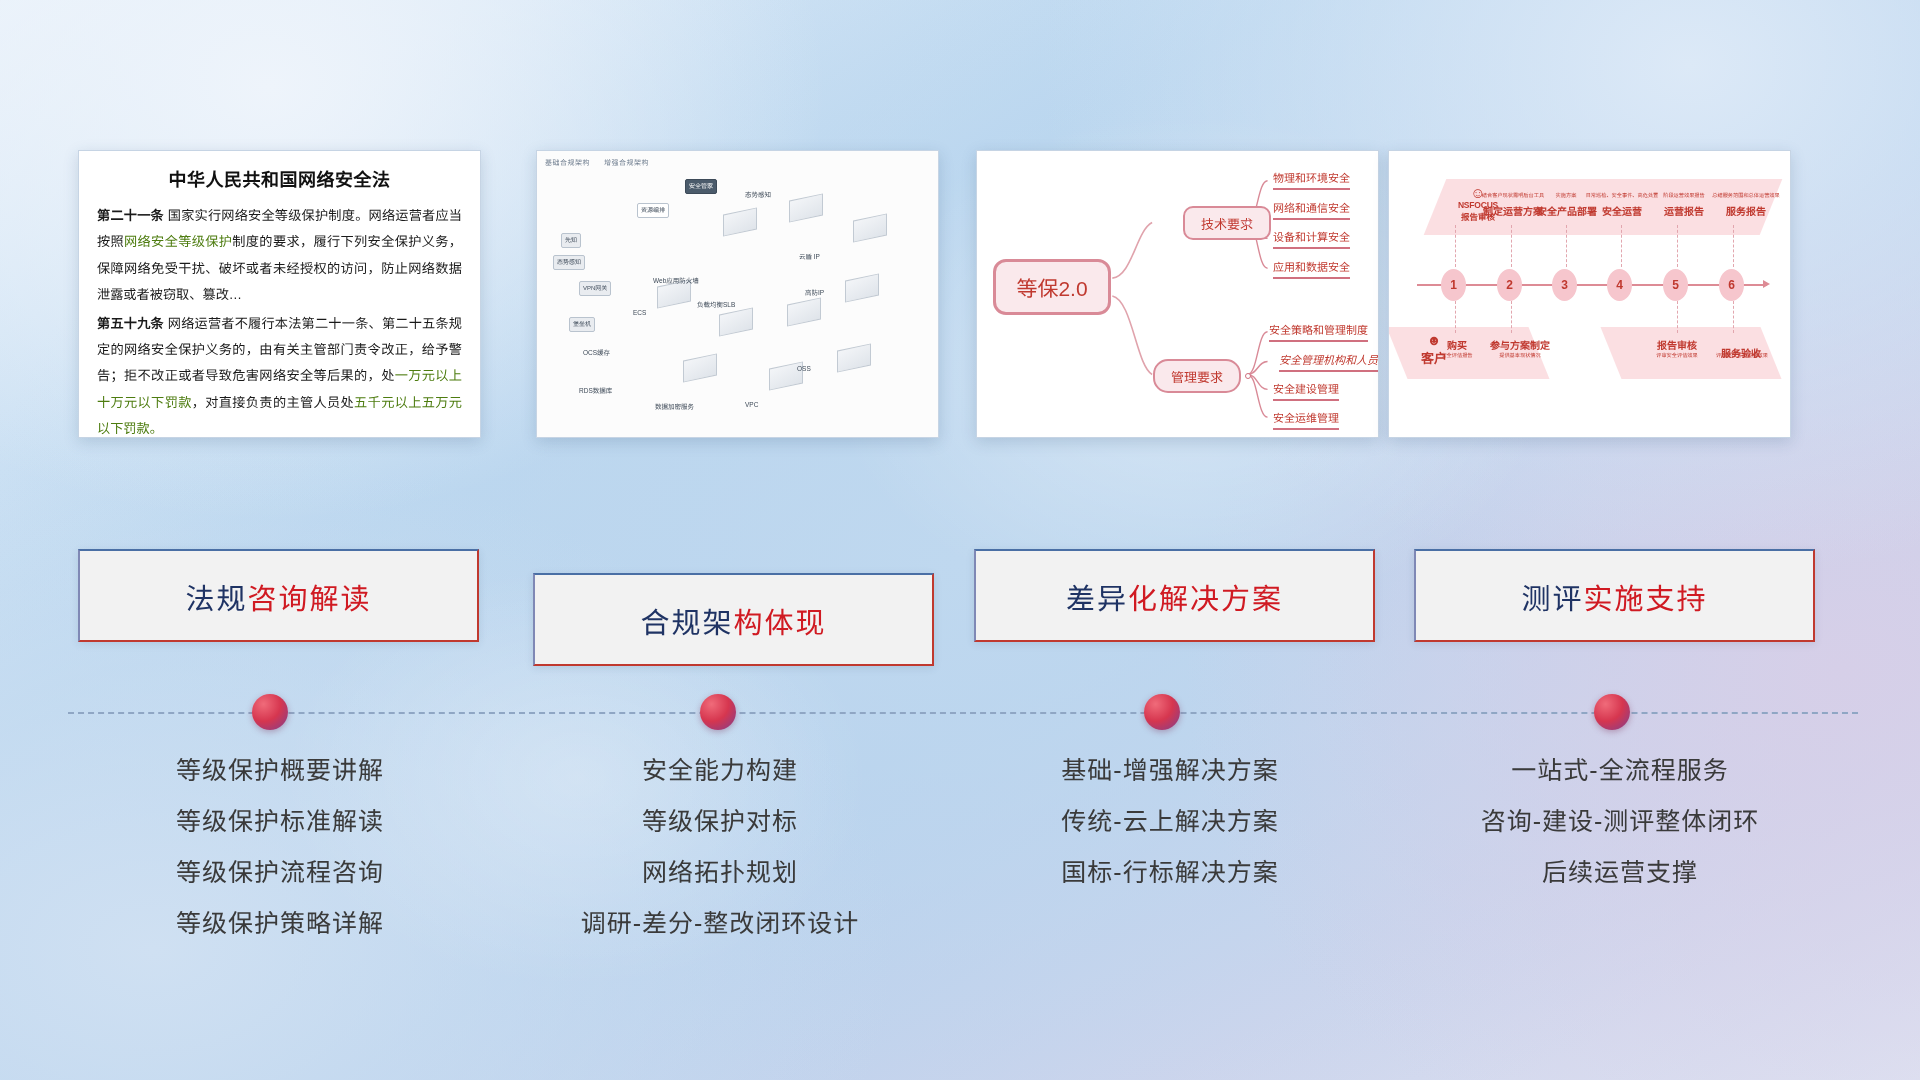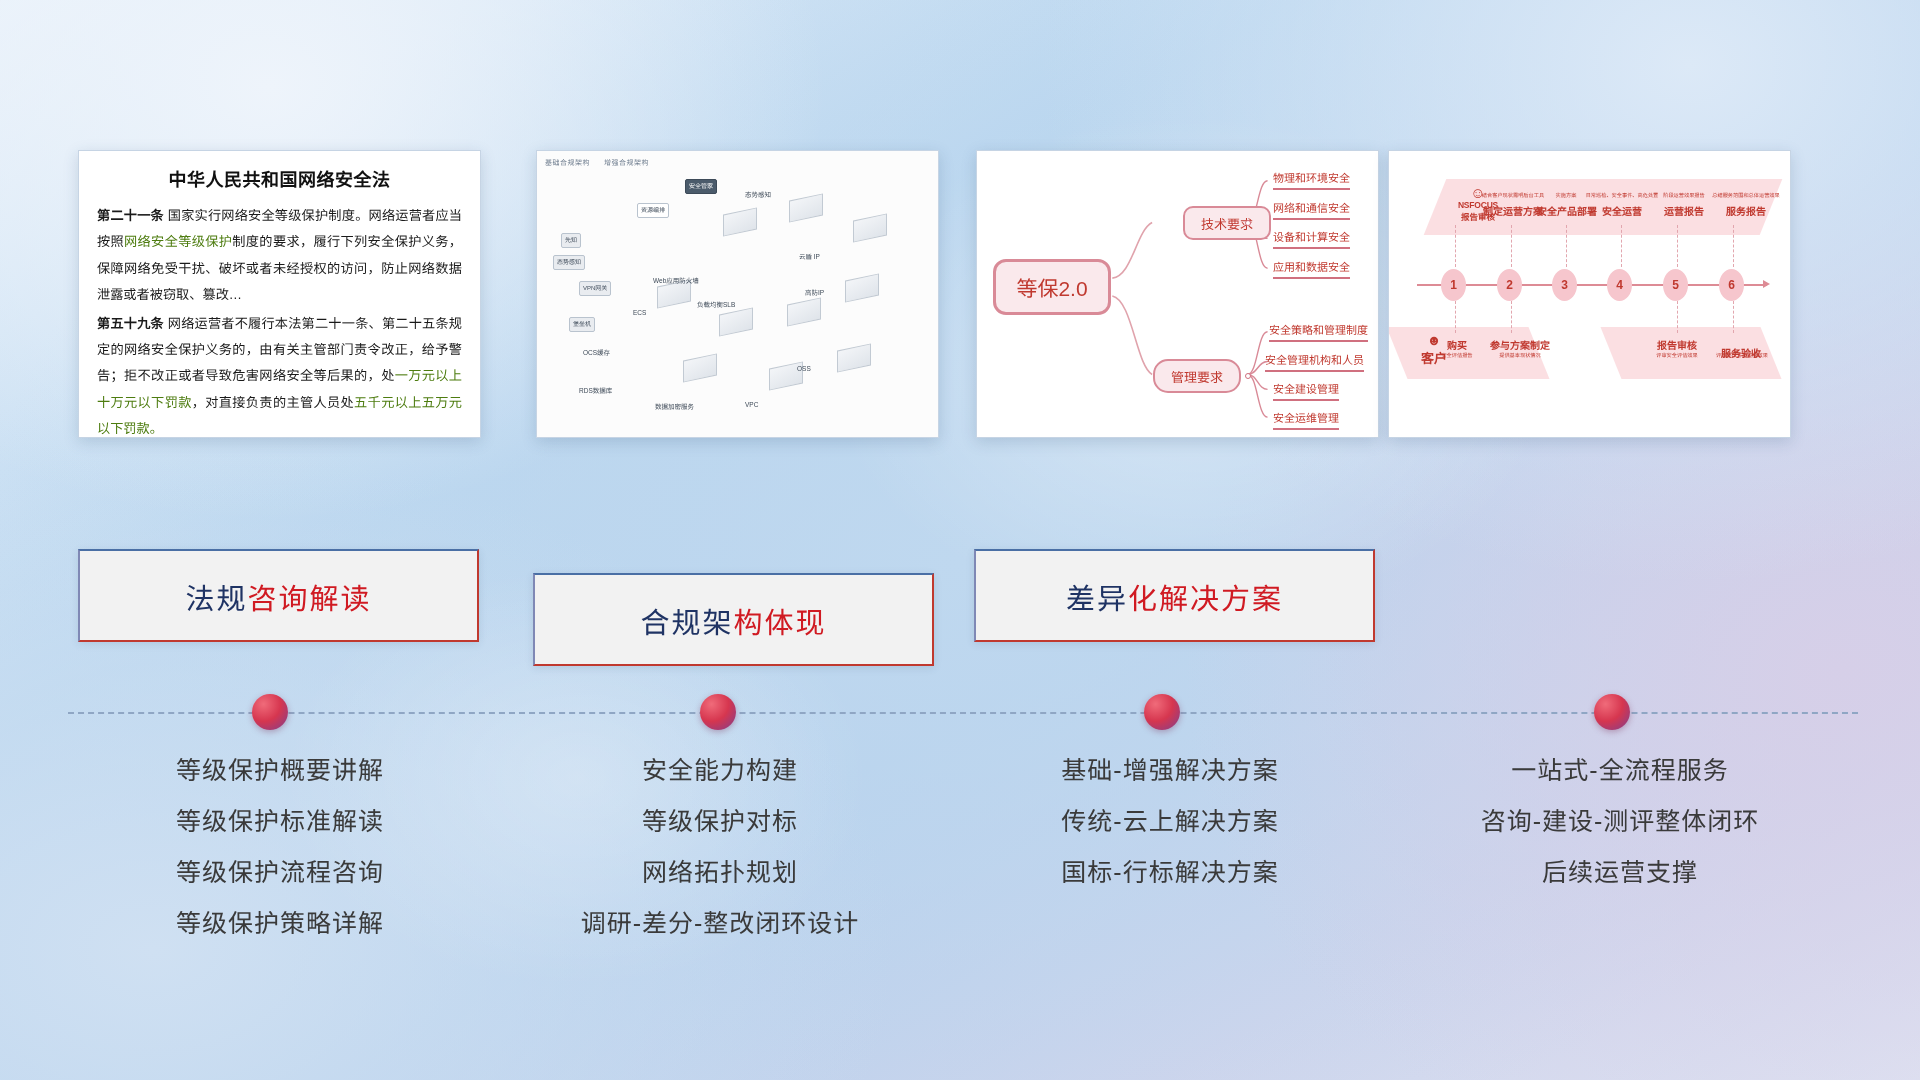--- a/index.html
+++ b/index.html
@@ -249,21 +249,21 @@
       <div class="node branch b2">管理要求</div>
       <div class="mind-dot" style="left:268px; top:69px;"></div>
       <div class="mind-dot" style="left:268px; top:222px;"></div>
 
       <div class="leaf" style="left:296px; top:18px;">物理和环境安全</div>
       <div class="leaf" style="left:296px; top:48px;">网络和通信安全</div>
       <div class="leaf" style="left:296px; top:77px;">设备和计算安全</div>
       <div class="leaf" style="left:296px; top:107px;">应用和数据安全</div>
 
       <div class="leaf" style="left:292px; top:170px;">安全策略和管理制度</div>
-      <div class="leaf" style="left:288px; top:200px;">安全管理机构和人员</div>
+      <div class="leaf" style="left:302px; top:200px;font-style:italic;">安全管理机构和人员</div>
       <div class="leaf" style="left:296px; top:229px;">安全建设管理</div>
       <div class="leaf" style="left:296px; top:258px;">安全运维管理</div>
     </div>
   </div>
 
   <div class="card c4">
     <div class="road">
       <div class="band top"></div>
       <div class="band bottom-l"></div>
       <div class="band bottom-r"></div>
@@ -329,20 +329,24 @@
       <span class="b">咨询解读</span>
   </div>
   <div class="label-box l2">
     <span class="a">合规架</span>
       <span class="b">构体现</span>
   </div>
   <div class="label-box l3">
     <span class="a">差异</span>
       <span class="b">化解决方案</span>
   </div>
+  <div class="label-box l4">
+    <span class="a">测评</span>
+      <span class="b">实施支持</span>
+  </div>
 </div>
 
 <div class="timeline">
   <div class="tl-line"></div>
   <div class="tl-dot d1"></div>
   <div class="tl-dot d2"></div>
   <div class="tl-dot d3"></div>
   <div class="tl-dot d4"></div>
 </div>
 

